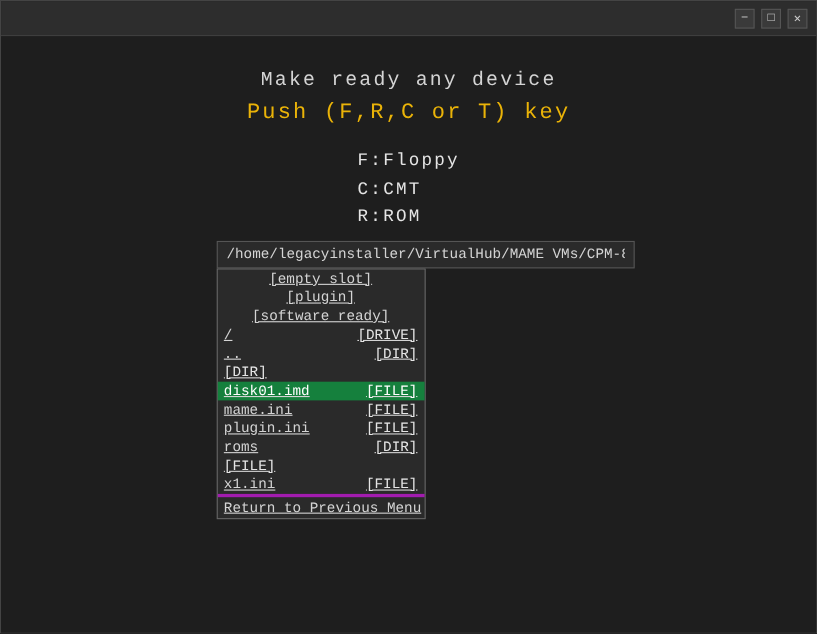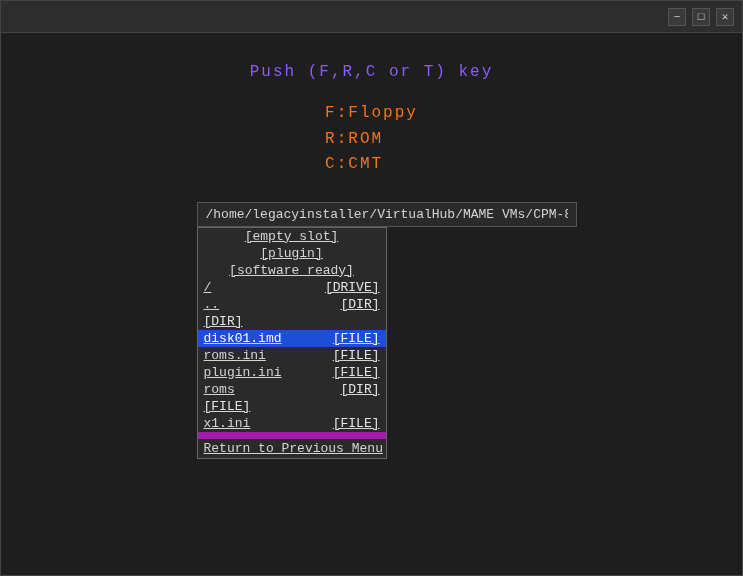--- a/index.html
+++ b/index.html
@@ -62,36 +62,36 @@
     .main-text {
       color: #d4d4d4;
       font-size: 18px;
       font-family: 'Courier New', Courier, monospace;
       letter-spacing: 2px;
       margin-bottom: 8px;
       text-align: center;
     }
 
     .sub-text {
-      color: #8b5cf6;
-      font-size: 16px;
+      color: #eab308;
+      font-size: 20px;
       font-family: 'Courier New', Courier, monospace;
       letter-spacing: 2px;
       margin-bottom: 20px;
       text-align: center;
     }
 
     .key-list {
-      color: #f97316;
+      color: #e5e5e5;
       font-size: 16px;
       font-family: 'Courier New', Courier, monospace;
       letter-spacing: 2px;
       line-height: 1.6;
       text-align: left;
-      margin-bottom: 24px;
+      margin-bottom: 8px;
       align-self: center;
     }
 
     .path-bar {
       background: #2a2a2a;
       border: 1px solid #555;
       color: #d4d4d4;
       font-family: 'Courier New', Courier, monospace;
       font-size: 13px;
       padding: 4px 8px;
@@ -111,42 +111,42 @@
 
     .file-browser-row {
       display: flex;
       justify-content: space-between;
       padding: 1px 6px;
       cursor: pointer;
       white-space: nowrap;
     }
 
     .file-browser-row.selected {
-      background: #1d4ed8;
+      background: #15803d;
       color: #ffffff;
     }
 
     .file-browser-row.center-row {
       justify-content: center;
     }
 
     .file-browser-row .filename {
       flex: 1;
     }
 
     .file-browser-row .filetype {
       color: #e5e5e5;
     }
 
     .file-browser-row.selected .filetype {
       color: #ffffff;
     }
 
     .return-row {
-      border-top: 7px solid #a21caf;
+      border-top: 3px solid #a21caf;
       padding: 2px 6px;
       cursor: pointer;
       text-align: right;
     }
 
     .browser-container {
       display: flex;
       flex-direction: column;
       align-items: flex-start;
       margin-left: 30px;
@@ -162,25 +162,26 @@
 <body>
 
 <div class="window">
   <div class="title-bar">
     <div class="title-bar-btn">−</div>
     <div class="title-bar-btn">□</div>
     <div class="title-bar-btn close">✕</div>
   </div>
 
   <div class="content">
+    <div class="main-text">Make ready any device</div>
     <div class="sub-text">Push (F,R,C or T) key</div>
     <div class="key-list">
       <div>F:Floppy</div>
+      <div>C:CMT</div>
       <div>R:ROM</div>
-      <div>C:CMT</div>
     </div>
 
     <div class="browser-container">
       <div class="path-and-browser">
         <input class="path-bar" type="text" readonly="" value="/home/legacyinstaller/VirtualHub/MAME VMs/CPM-80-x1" style="">
         <div class="file-browser">
         <div class="file-browser-row center-row">[empty slot]</div>
             <div class="file-browser-row center-row">[plugin]</div>
             <div class="file-browser-row center-row">[software ready]</div>
             <div class="file-browser-row">
@@ -192,21 +193,21 @@
               <span class="filetype">[DIR]</span>
             </div>
             <div class="file-browser-row">
               <span class="filetype">[DIR]</span>
             </div>
             <div class="file-browser-row selected">
               <span class="filename">disk01.imd</span>
               <span class="filetype">[FILE]</span>
             </div>
             <div class="file-browser-row">
-              <span class="filename">roms.ini</span>
+              <span class="filename">mame.ini</span>
               <span class="filetype">[FILE]</span>
             </div>
             <div class="file-browser-row">
               <span class="filename">plugin.ini</span>
               <span class="filetype">[FILE]</span>
             </div>
             <div class="file-browser-row">
               <span class="filename">roms</span>
               <span class="filetype">[DIR]</span>
             </div>

